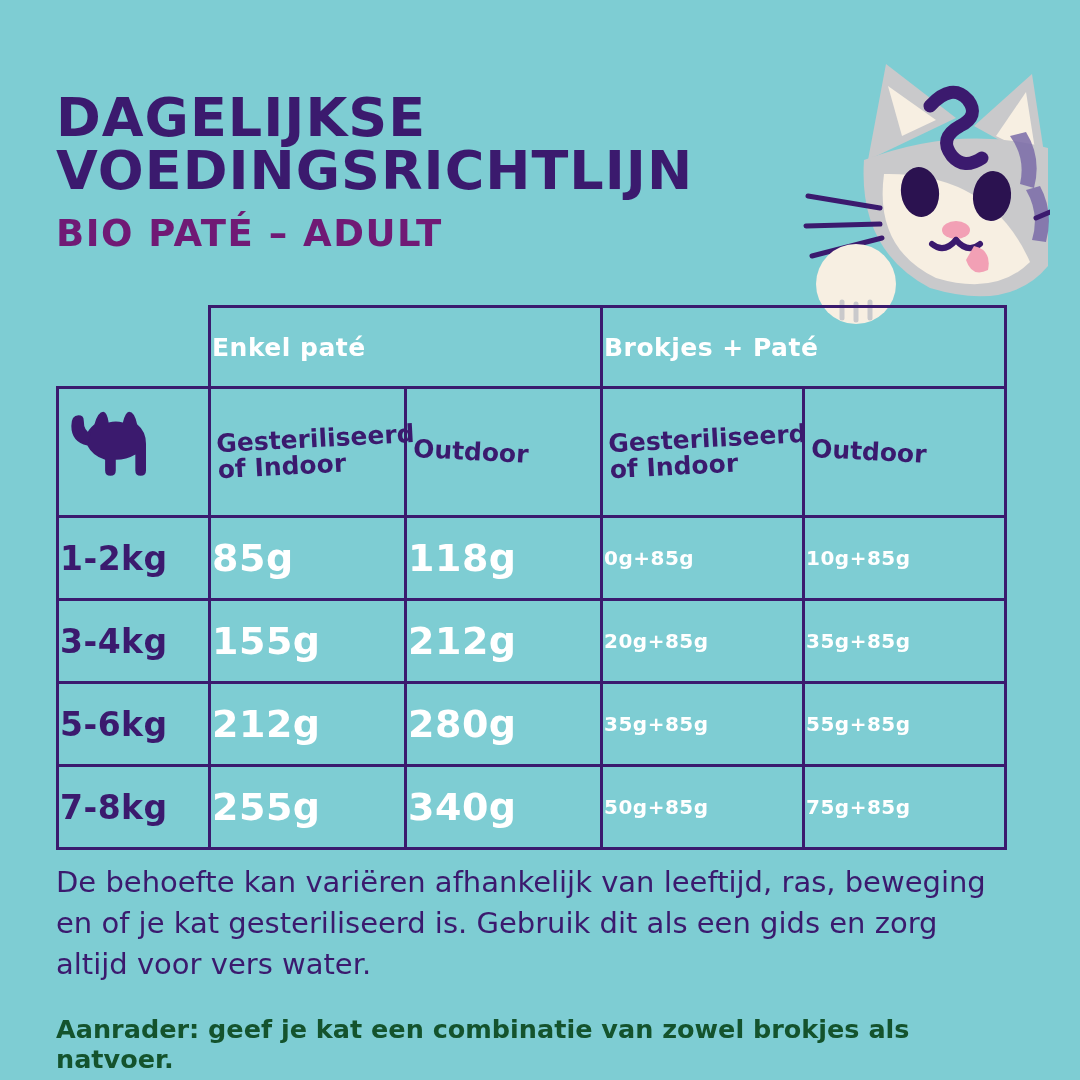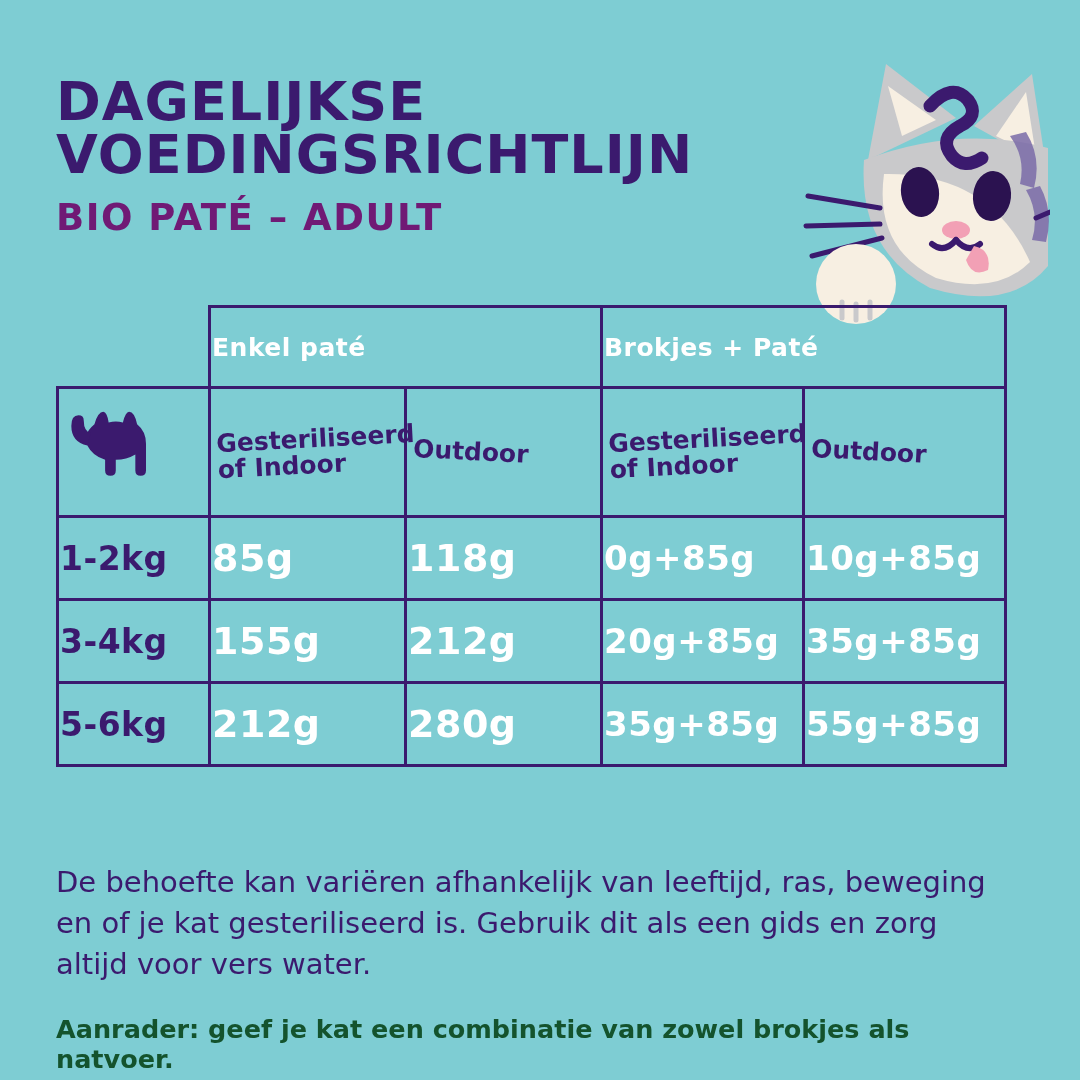--- a/index.html
+++ b/index.html
@@ -16,21 +16,21 @@
   }
   .page {
     position: absolute;
     inset: 0;
   }
 
   
   .heading {
     position: absolute;
     left: 56px;
-    top: 76px;
+    top: 92px;
     width: 720px;
   }
   .title-line {
     font-family: "DejaVu Sans", sans-serif;
     font-weight: bold;
     color: #3b1a6e;
     font-size: 54px;
     line-height: 0.98;
     letter-spacing: 1px;
     text-transform: uppercase;
@@ -105,21 +105,21 @@
     height: 78px;
     letter-spacing: 0.5px;
   }
   .val {
     font-weight: bold;
     font-size: 38px;
     height: 78px;
     letter-spacing: 0.5px;
   }
   .val.small {
-    font-size: 34px;
+    font-size: 20px;
   }
   .icon-cell {
     height: 118px;
   }
 
   
   .footer {
     position: absolute;
     left: 56px;
     top: 862px;
@@ -246,20 +246,27 @@
           <td class="val small">20g+85g</td>
           <td class="val small">35g+85g</td>
         </tr>
         <tr>
           <td class="weight-cell">5-6kg</td>
           <td class="val">212g</td>
           <td class="val">280g</td>
           <td class="val small">35g+85g</td>
           <td class="val small">55g+85g</td>
         </tr>
+        <tr>
+          <td class="weight-cell">7-8kg</td>
+          <td class="val">255g</td>
+          <td class="val">340g</td>
+          <td class="val small">50g+85g</td>
+          <td class="val small">75g+85g</td>
+        </tr>
       </tbody>
     </table>
   </div>
 
   <div class="footer">
     <div class="note">De behoefte kan variëren afhankelijk van leeftijd, ras, beweging en of je kat gesteriliseerd is. Gebruik dit als een gids en zorg altijd voor vers water.</div>
     <div class="tip">Aanrader: geef je kat een combinatie van zowel brokjes als natvoer.</div>
   </div>
 
 </div>

